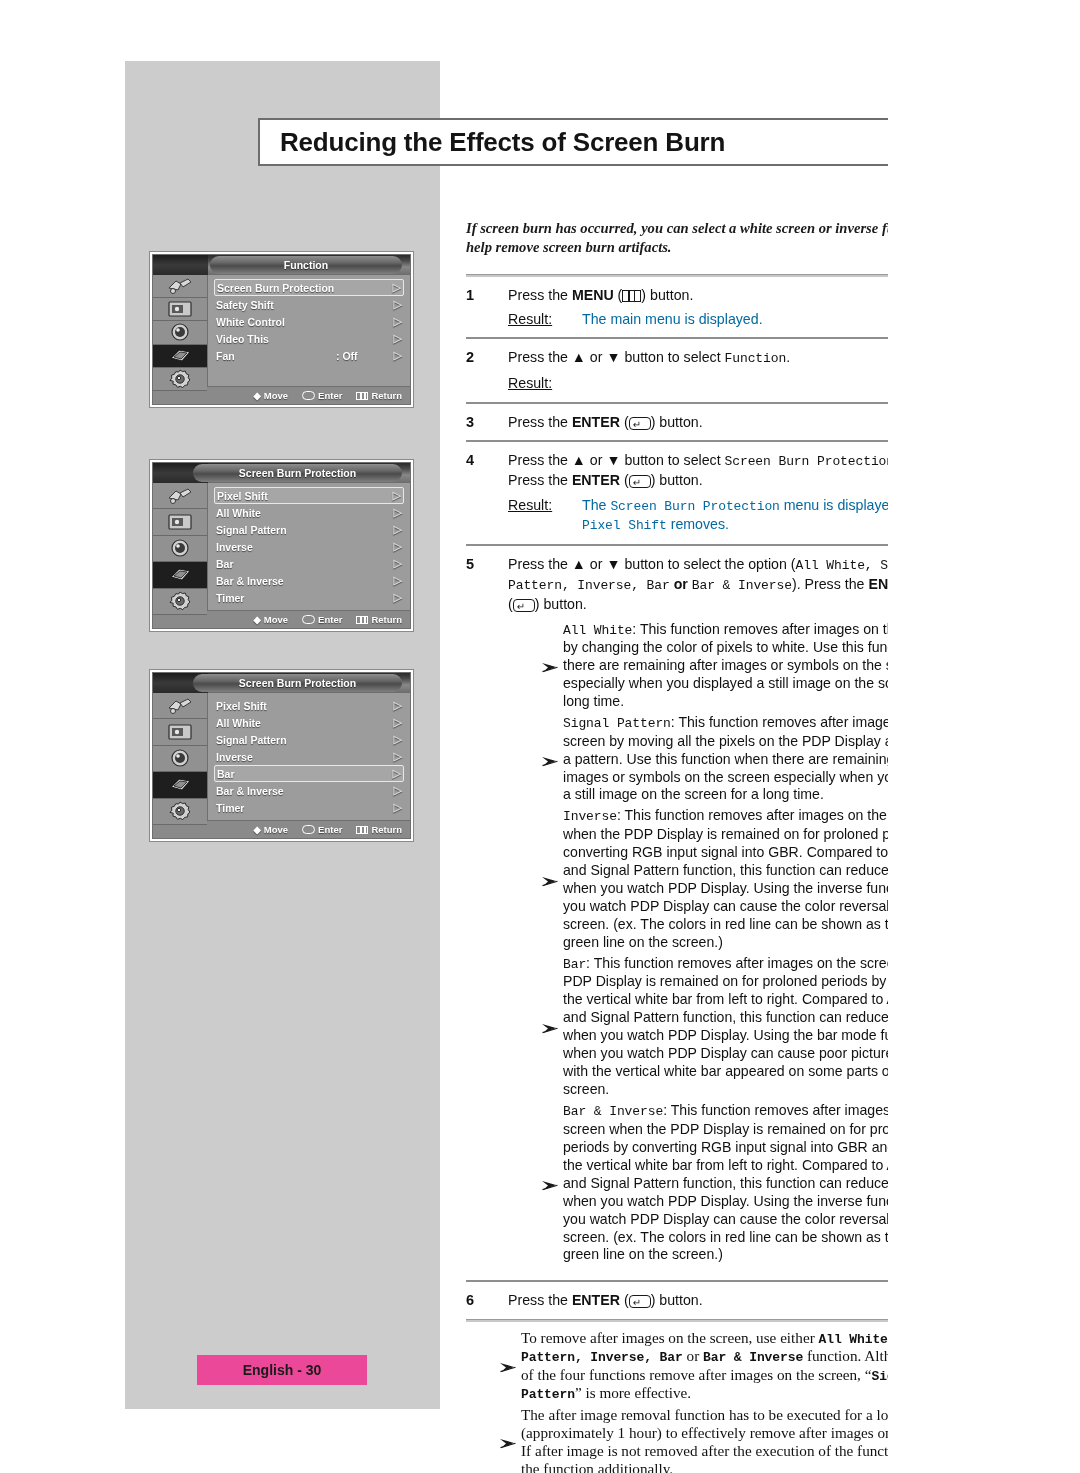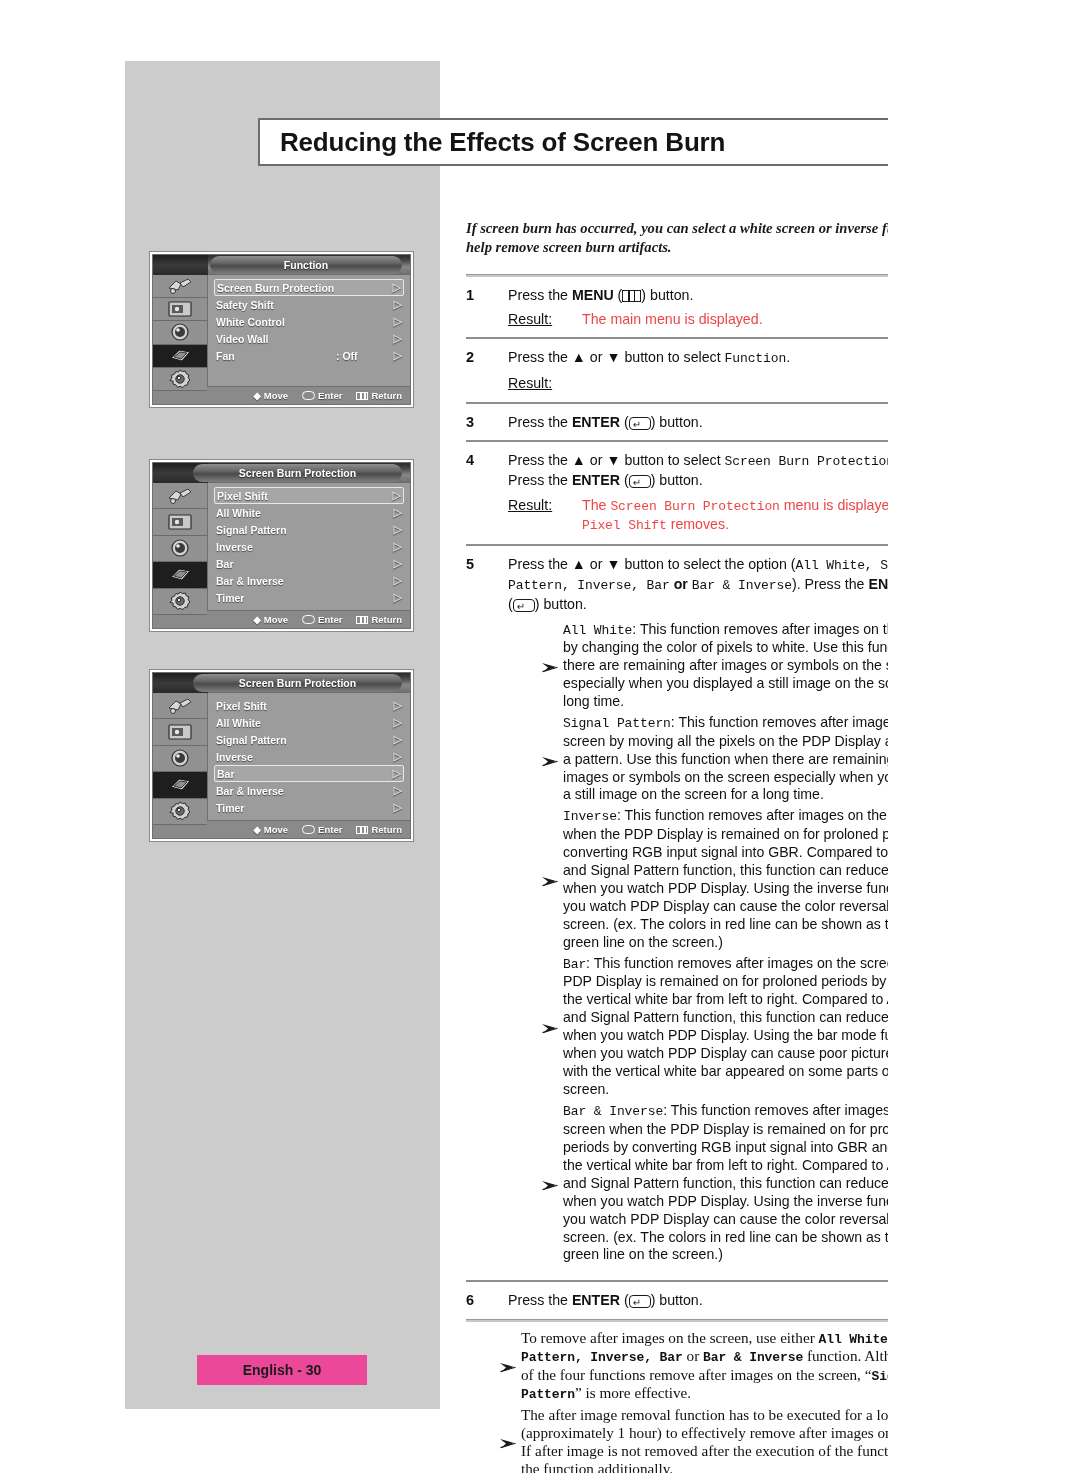--- a/index.html
+++ b/index.html
@@ -32,21 +32,21 @@
   .step{display:flex;padding:9px 0 9px 0;}
   .step .num{width:42px;flex:0 0 42px;font-size:14.5px;font-weight:bold;color:#111;
              text-align:left;padding-top:1px;}
   .step .body{flex:1;font-size:14.2px;line-height:1.30;color:#111;}
 
   .mono{font-family:"Liberation Mono", monospace;font-size:13px;letter-spacing:-0.1px;}
   .bold{font-weight:bold;}
 
   .resultline{display:flex;margin-top:6px;}
   .resultline .rlabel{width:74px;flex:0 0 74px;text-decoration:underline;font-size:14.2px;color:#111;}
-  .resultline .rtext{flex:1;font-size:14.2px;line-height:1.30;color:#ef4444;}
+  .resultline .rtext{flex:1;font-size:14.2px;line-height:1.30;color:#0369a1;}
 
   
   .key-menu{display:inline-block;vertical-align:-2px;width:19px;height:12px;
             border:1.6px solid #1a1a1a;box-sizing:border-box;position:relative;background:#fff;}
   .key-menu:before,.key-menu:after{content:"";position:absolute;top:0;bottom:0;width:1.6px;background:#1a1a1a;}
   .key-menu:before{left:5px;}
   .key-menu:after{left:10.5px;}
 
   .key-enter{display:inline-block;vertical-align:-3px;width:22px;height:13px;
              border:1.6px solid #1a1a1a;border-radius:4px;box-sizing:border-box;
@@ -185,21 +185,21 @@
             </div>
             <div class="osd-row">
               <span class="lbl">Safety Shift</span>
               <span class="arw">▷</span>
             </div>
             <div class="osd-row">
               <span class="lbl">White Control</span>
               <span class="arw">▷</span>
             </div>
             <div class="osd-row">
-              <span class="lbl">Video Wall</span>
+              <span class="lbl">Video This</span>
               <span class="arw">▷</span>
             </div>
             <div class="osd-row">
               <span class="lbl">Fan</span>
               <span class="val">: Off</span>
               <span class="arw">▷</span>
             </div>
           </div>
       </div>
       <div class="osd-foot">

